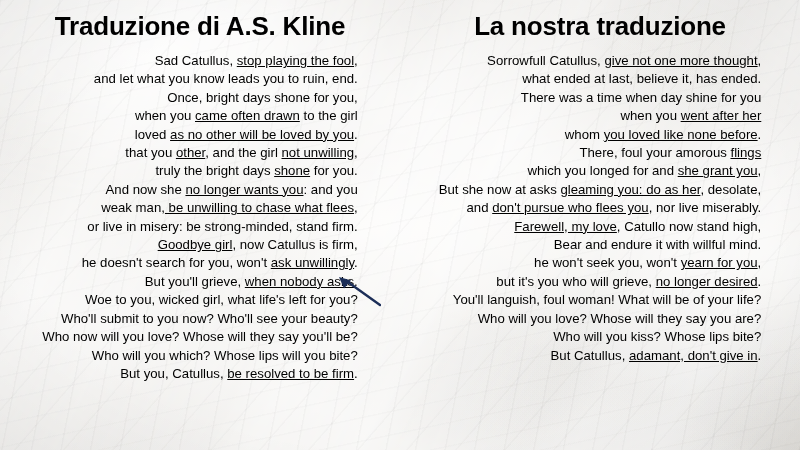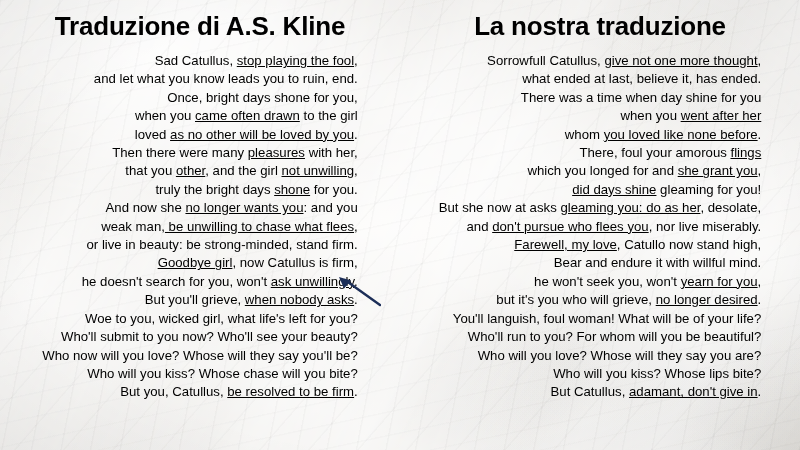--- a/index.html
+++ b/index.html
@@ -100,56 +100,53 @@
 <div id="content">
 
   <div class="column">
     <div class="col-title">Traduzione di A.S. Kline</div>
     <div class="poem">
         <div class="line"><span>Sad Catullus, </span><span class="u">stop playing the fool</span><span>,</span></div>
         <div class="line"><span>and let what you know leads you to ruin, end.</span></div>
         <div class="line"><span>Once, bright days shone for you,</span></div>
         <div class="line"><span>when you </span><span class="u">came often drawn</span><span> to the girl</span></div>
         <div class="line"><span>loved </span><span class="u">as no other will be loved by you</span><span>.</span></div>
-        <div class="line"><span>Then there were many </span><span class="u">pleasures</span><span> with her,</span></div>
         <div class="line"><span>that you </span><span class="u">other</span><span>, and the girl </span><span class="u">not unwilling</span><span>,</span></div>
         <div class="line"><span>truly the bright days </span><span class="u">shone</span><span> for you.</span></div>
         <div class="line"><span>And now she </span><span class="u">no longer wants you</span><span>: and you</span></div>
         <div class="line"><span>weak man,</span><span class="u"> be unwilling to chase what flees</span><span>,</span></div>
-        <div class="line"><span>or live in beauty: be strong-minded, stand firm.</span></div>
+        <div class="line"><span>or live in misery: be strong-minded, stand firm.</span></div>
         <div class="line"><span class="u">Goodbye girl</span><span>, now Catullus is firm,</span></div>
         <div class="line"><span>he doesn't search for you, won't </span><span class="u">ask unwillingly</span><span>.</span></div>
         <div class="line"><span>But you'll grieve, </span><span class="u">when nobody asks</span><span>.</span></div>
         <div class="line"><span>Woe to you, wicked girl, what life's left for you?</span></div>
         <div class="line"><span>Who'll submit to you now? Who'll see your beauty?</span></div>
         <div class="line"><span>Who now will you love? Whose will they say you'll be?</span></div>
-        <div class="line"><span>Who will you kiss? Whose chase will you bite?</span></div>
+        <div class="line"><span>Who will you which? Whose lips will you bite?</span></div>
         <div class="line"><span>But you, Catullus, </span><span class="u">be resolved to be firm</span><span>.</span></div>
       </div>
   </div>
 
   <div class="column">
     <div class="col-title">La nostra traduzione</div>
     <div class="poem">
         <div class="line"><span>Sorrowfull Catullus, </span><span class="u">give not one more thought</span><span>,</span></div>
         <div class="line"><span>what ended at last, believe it, has ended.</span></div>
         <div class="line"><span>There was a time when day shine for you</span></div>
         <div class="line"><span>when you </span><span class="u">went after her</span></div>
         <div class="line"><span>whom </span><span class="u">you loved like none before</span><span>.</span></div>
         <div class="line"><span>There, foul your amorous </span><span class="u">flings</span></div>
         <div class="line"><span>which you longed for and </span><span class="u">she grant you</span><span>,</span></div>
-        <div class="line"><span class="u">did days shine</span><span> gleaming for you!</span></div>
         <div class="line"><span>But she now at asks </span><span class="u">gleaming you: do as her</span><span>, desolate,</span></div>
         <div class="line"><span>and </span><span class="u">don't pursue who flees you</span><span>, nor live miserably.</span></div>
         <div class="line"><span class="u">Farewell, my love</span><span>, Catullo now stand high,</span></div>
         <div class="line"><span>Bear and endure it with willful mind.</span></div>
         <div class="line"><span>he won't seek you, won't </span><span class="u">yearn for you</span><span>,</span></div>
         <div class="line"><span>but it's you who will grieve, </span><span class="u">no longer desired</span><span>.</span></div>
         <div class="line"><span>You'll languish, foul woman! What will be of your life?</span></div>
-        <div class="line"><span>Who'll run to you? For whom will you be beautiful?</span></div>
         <div class="line"><span>Who will you love? Whose will they say you are?</span></div>
         <div class="line"><span>Who will you kiss? Whose lips bite?</span></div>
         <div class="line"><span>But Catullus, </span><span class="u">adamant, don't give in</span><span>.</span></div>
       </div>
   </div>
 
 </div>
 
 <svg id="arrow" viewBox="0 0 42 30" xmlns="http://www.w3.org/2000/svg">
   <g stroke="#1c2e58" stroke-width="2.4" fill="#1c2e58">

